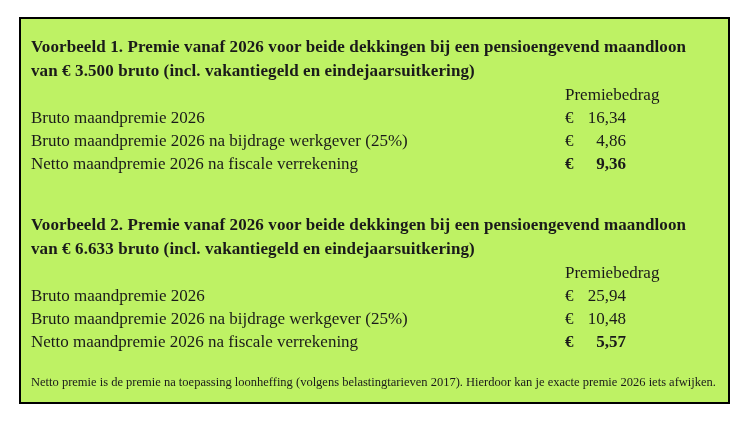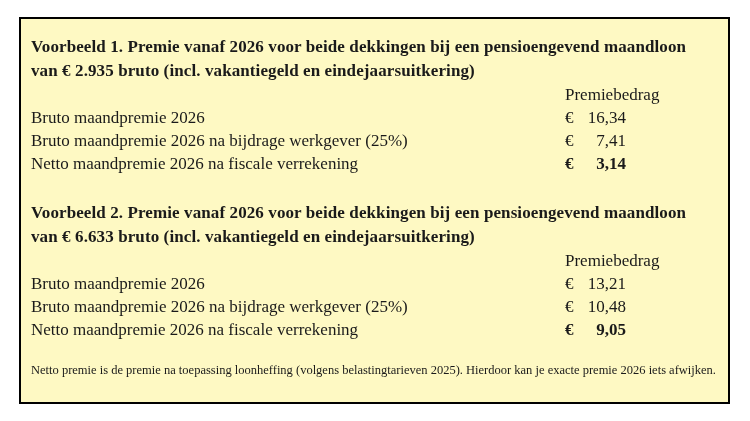--- a/index.html
+++ b/index.html
@@ -13,32 +13,32 @@
     color: #1a1a1a;
   }
   .panel {
     position: absolute;
     left: 19px;
     top: 17px;
     width: 711px;
     height: 387px;
     border: 2px solid #000000;
     box-sizing: border-box;
-    background: #fef9c3;
+    background: #bef264;
     padding: 0 0 0 10px;
   }
   .example-title {
     margin-top: 16px;
     font-size: 17px;
     font-weight: bold;
     line-height: 24px;
     letter-spacing: 0.1px;
   }
   .example-title.second {
-    margin-top: 26px;
+    margin-top: 38px;
   }
   .row {
     display: flex;
     align-items: flex-end;
     line-height: 23px;
     font-size: 17px;
   }
   .row .label {
     flex: 0 0 534px;
     white-space: nowrap;
@@ -70,75 +70,75 @@
     white-space: nowrap;
   }
 </style>
 </head>
 <body>
 
 <div class="panel">
 
   <div class="example-title">
     <div>Voorbeeld 1. Premie vanaf 2026 voor beide dekkingen bij een pensioengevend maandloon</div>
-    <div>van € 2.935 bruto (incl. vakantiegeld en eindejaarsuitkering)</div>
+    <div>van € 3.500 bruto (incl. vakantiegeld en eindejaarsuitkering)</div>
   </div>
 
   <div class="row">
     <div class="label"></div>
     <div class="value col-header">Premiebedrag</div>
   </div>
 
   <div class="row">
     <div class="label">Bruto maandpremie 2026</div>
     <div class="value">
       <span class="cur">€</span><span class="amt">16,34</span>
     </div>
   </div>
 
   <div class="row">
     <div class="label">Bruto maandpremie 2026 na bijdrage werkgever (25%)</div>
     <div class="value">
-      <span class="cur">€</span><span class="amt">7,41</span>
+      <span class="cur">€</span><span class="amt">4,86</span>
     </div>
   </div>
 
   <div class="row">
     <div class="label">Netto maandpremie 2026 na fiscale verrekening</div>
     <div class="value bold">
-      <span class="cur">€</span><span class="amt">3,14</span>
+      <span class="cur">€</span><span class="amt">9,36</span>
     </div>
   </div>
 
   <div class="example-title second">
     <div>Voorbeeld 2. Premie vanaf 2026 voor beide dekkingen bij een pensioengevend maandloon</div>
     <div>van € 6.633 bruto (incl. vakantiegeld en eindejaarsuitkering)</div>
   </div>
 
   <div class="row">
     <div class="label"></div>
     <div class="value col-header">Premiebedrag</div>
   </div>
 
   <div class="row">
     <div class="label">Bruto maandpremie 2026</div>
     <div class="value">
-      <span class="cur">€</span><span class="amt">13,21</span>
+      <span class="cur">€</span><span class="amt">25,94</span>
     </div>
   </div>
 
   <div class="row">
     <div class="label">Bruto maandpremie 2026 na bijdrage werkgever (25%)</div>
     <div class="value">
       <span class="cur">€</span><span class="amt">10,48</span>
     </div>
   </div>
 
   <div class="row">
     <div class="label">Netto maandpremie 2026 na fiscale verrekening</div>
     <div class="value bold">
-      <span class="cur">€</span><span class="amt">9,05</span>
+      <span class="cur">€</span><span class="amt">5,57</span>
     </div>
   </div>
 
-  <div class="footnote">Netto premie is de premie na toepassing loonheffing (volgens belastingtarieven 2025). Hierdoor kan je exacte premie 2026 iets afwijken.</div>
+  <div class="footnote">Netto premie is de premie na toepassing loonheffing (volgens belastingtarieven 2017). Hierdoor kan je exacte premie 2026 iets afwijken.</div>
 
 </div>
 
 </body></html>

